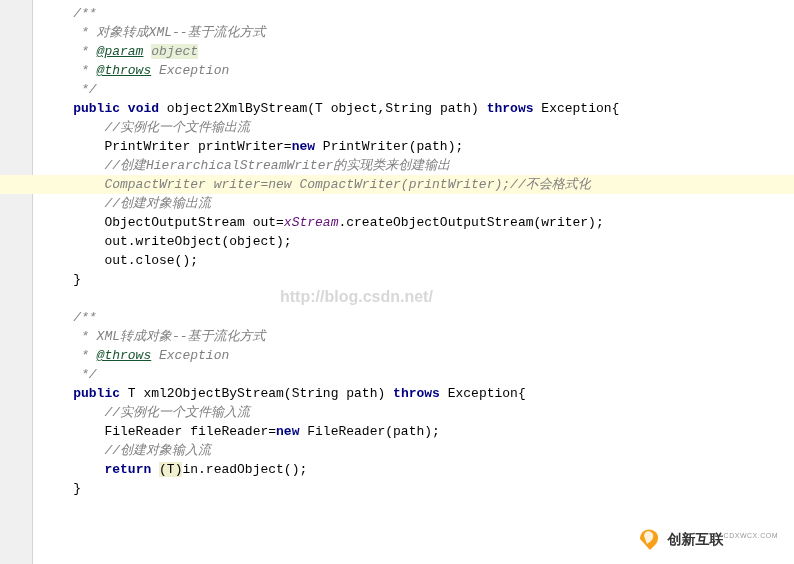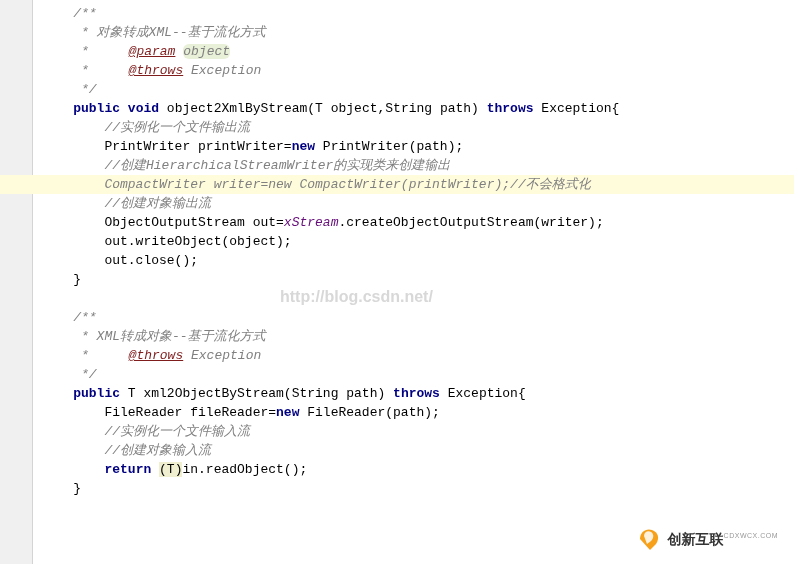--- a/index.html
+++ b/index.html
@@ -34,22 +34,22 @@
     position: relative;
   }
   .line.highlight-full {
     background: #fffcdc;
     margin-left: -42px;
     padding-left: 42px;
     width: calc(100% + 42px);
   }
   .c-comment { color: #808080; font-style: italic; }
   .c-doc { color: #808080; font-style: italic; }
-  .c-tag { color: #7f1d1d; font-style: italic; text-decoration: underline; margin-left: 32px; }
-  .c-param-name { color: #808080; font-style: italic; background: #e8f0d8; border-radius: 6px; }
+  .c-tag { color: #14532d; font-style: italic; text-decoration: underline; }
+  .c-param-name { color: #808080; font-style: italic; background: #e8f0d8; }
   .c-keyword { color: #000080; font-weight: bold; }
   .c-field { color: #660e7a; font-style: italic; }
   .c-cast { background: #f0f0d0; }
   .watermark {
     position: absolute;
     top: 288px;
     left: 280px;
     color: #d8d8d8;
     font-size: 16px;
     font-family: Arial, sans-serif;
@@ -105,22 +105,22 @@
   <div class="line"><span>        ObjectOutputStream out=</span><span class="c-field">xStream</span><span>.createObjectOutputStream(writer);</span></div>
   <div class="line"><span>        out.writeObject(object);</span></div>
   <div class="line"><span>        out.close();</span></div>
   <div class="line"><span>    }</span></div>
   <div class="line"><span></span></div>
   <div class="line"><span class="c-doc">    /**</span></div>
   <div class="line"><span class="c-doc">     * </span><span class="c-doc">XML转成对象--基于流化方式</span></div>
   <div class="line"><span class="c-doc">     * </span><span class="c-tag">@throws</span><span class="c-doc"> Exception</span></div>
   <div class="line"><span class="c-doc">     */</span></div>
   <div class="line"><span>    </span><span class="c-keyword">public</span><span> T xml2ObjectByStream(String path) </span><span class="c-keyword">throws</span><span> Exception{</span></div>
+  <div class="line"><span class="c-comment">        //实例化一个文件输入流</span></div>
   <div class="line"><span>        FileReader fileReader=</span><span class="c-keyword">new</span><span> FileReader(path);</span></div>
-  <div class="line"><span class="c-comment">        //实例化一个文件输入流</span></div>
   <div class="line"><span class="c-comment">        //创建对象输入流</span></div>
   <div class="line"><span>        </span><span class="c-keyword">return</span><span> </span><span class="c-cast">(T)</span><span>in.readObject();</span></div>
   <div class="line"><span>    }</span></div>
 </div>
 
 <div class="watermark">http://blog.csdn.net/</div>
 
 <div class="logo">
   <svg class="logo-icon" viewBox="0 0 26 26">
     <path d="M4 13 C4 6 10 2 16 4 C22 6 24 12 20 18 L14 24 Z" fill="#f7a11a"></path>

